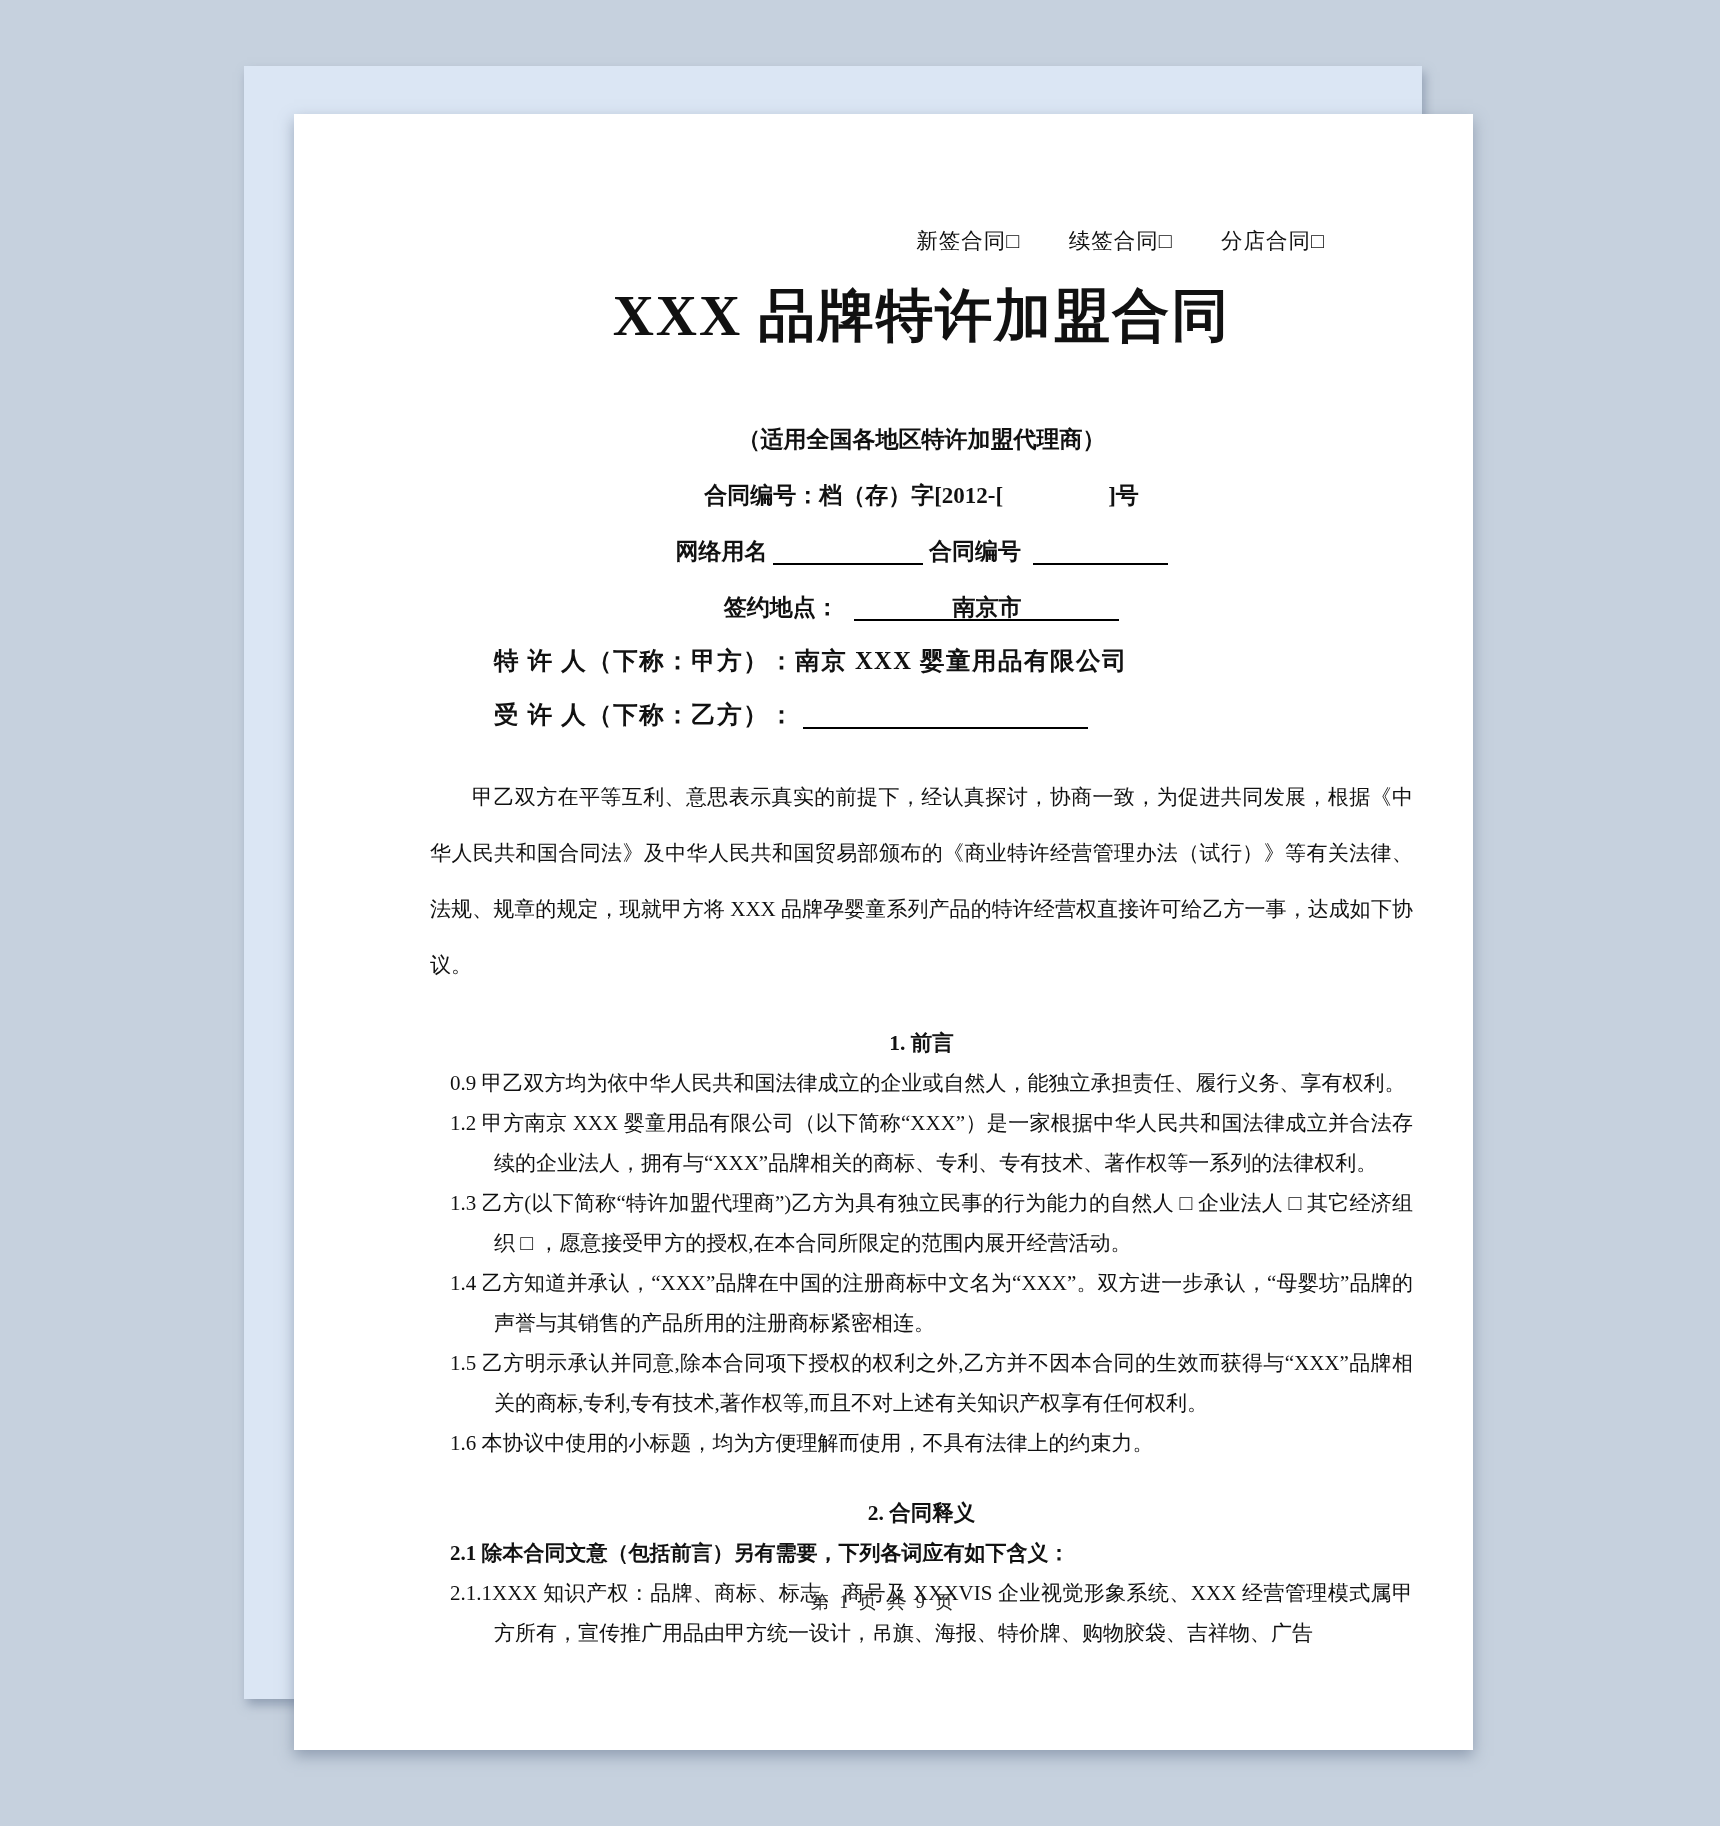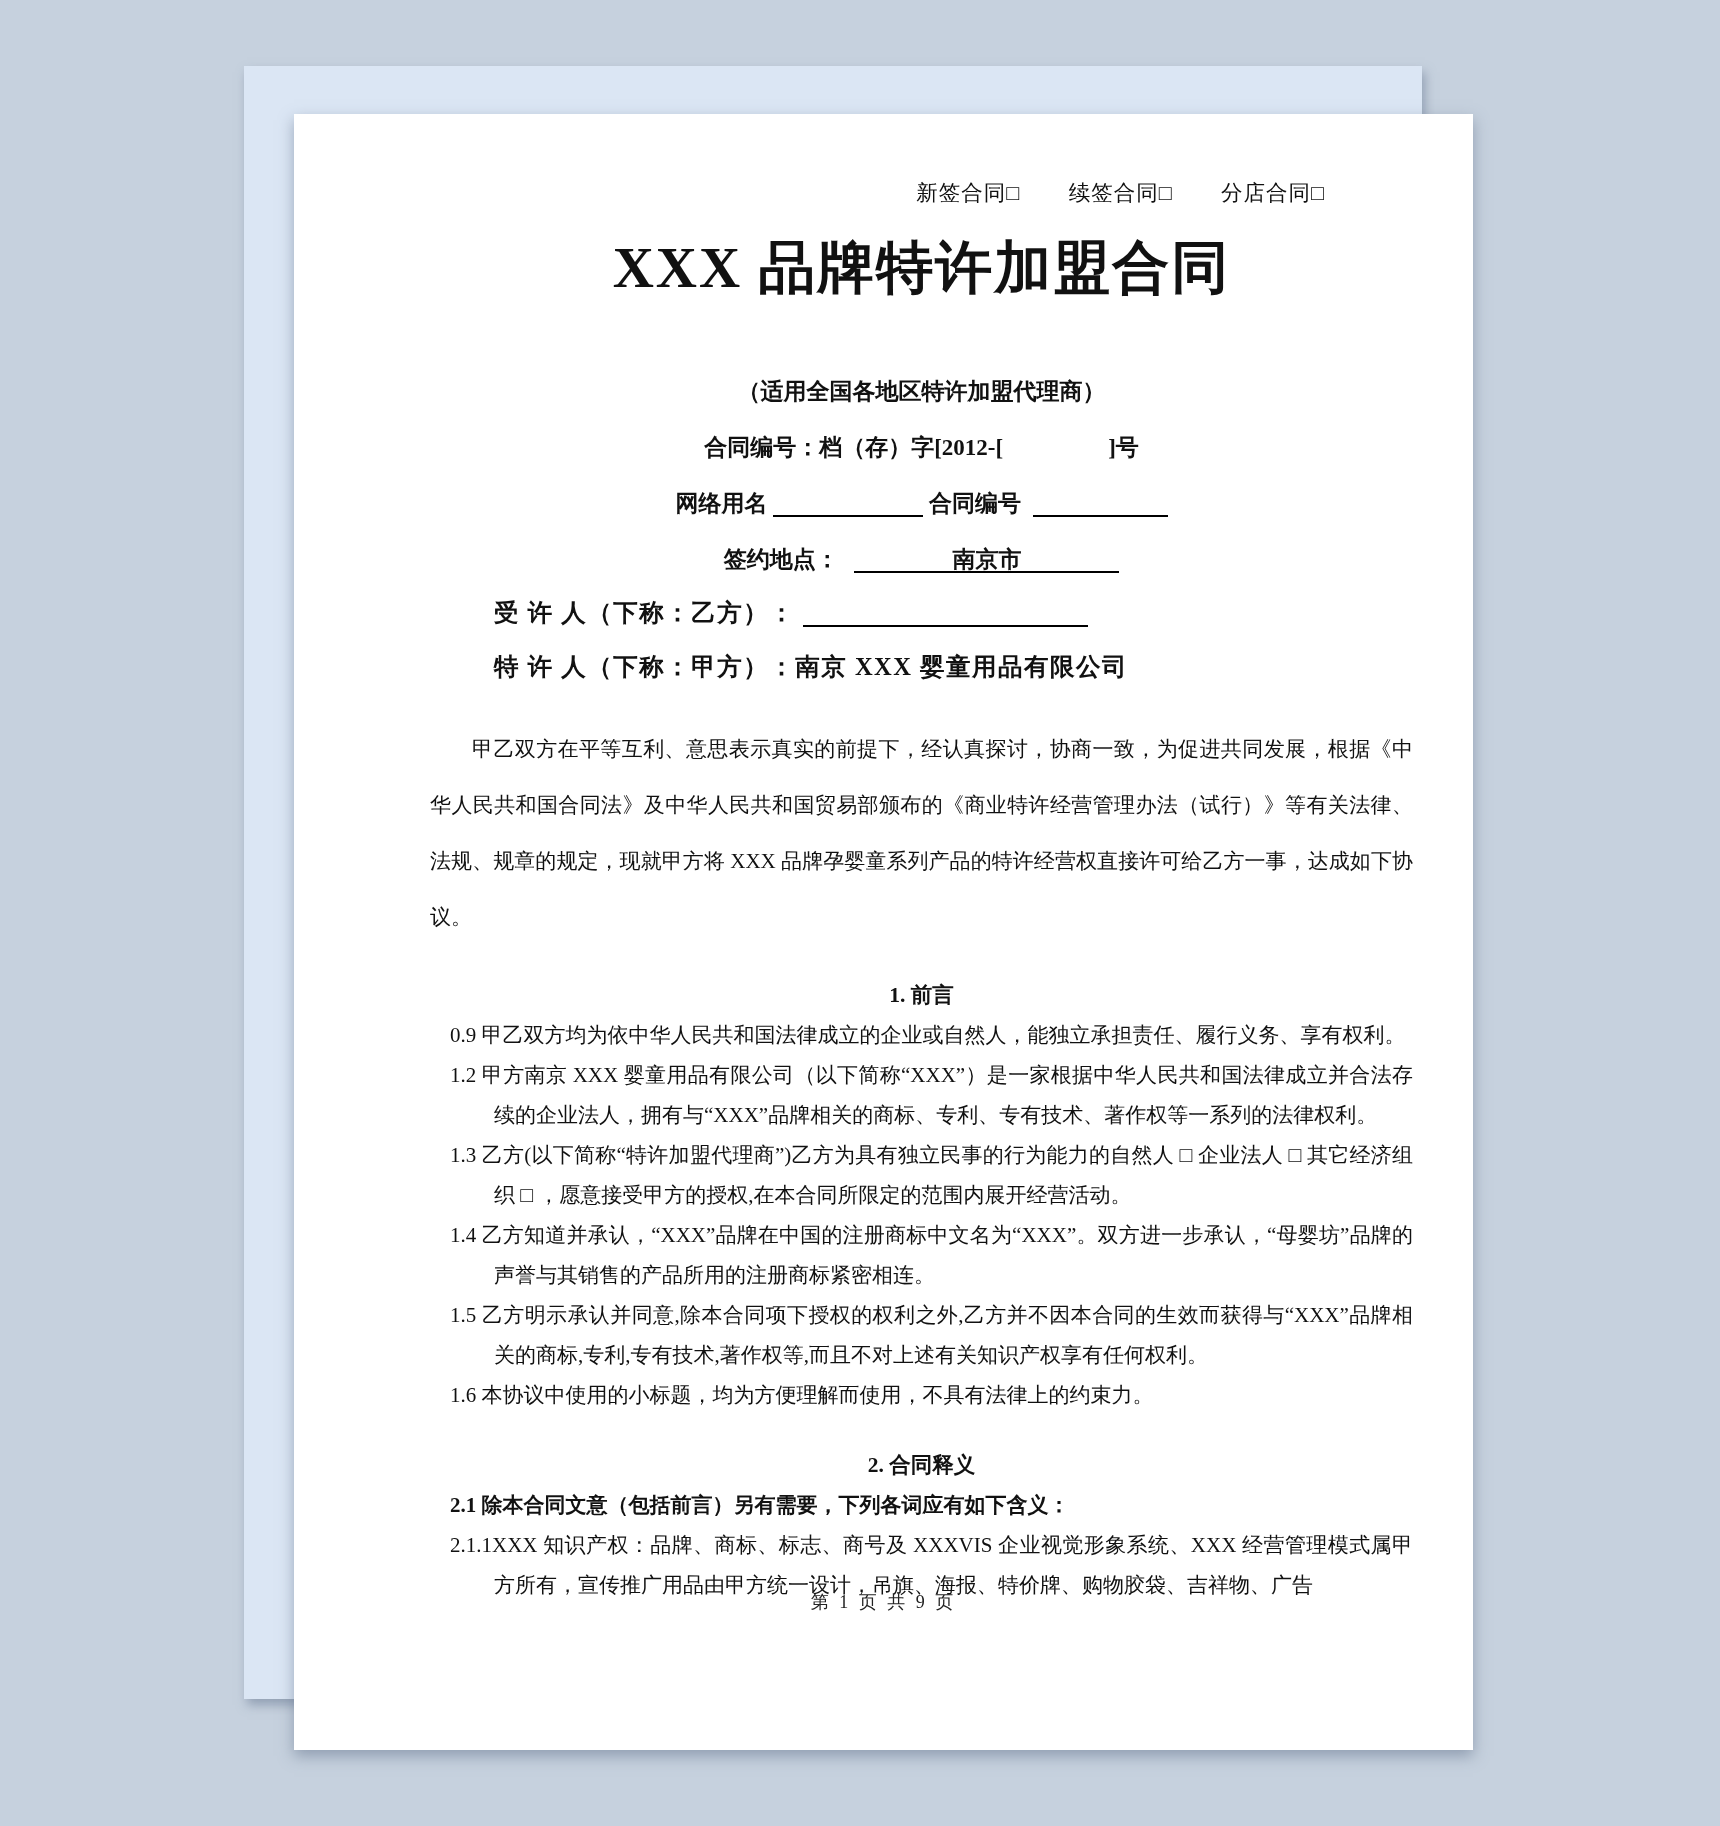--- a/index.html
+++ b/index.html
@@ -18,21 +18,21 @@
     background:#dbe6f4;
     box-shadow:3px 6px 10px rgba(104,120,146,.55);
   }
   .doc-page{
     position:absolute;
     left:294px;top:114px;
     width:1179px;height:1636px;
     background:#ffffff;
     box-shadow:0 6px 14px rgba(90,105,132,.5);
     box-sizing:border-box;
-    padding:64px 60px 0 136px;
+    padding:112px 60px 0 136px;
   }
   .checkbox-row{
     text-align:right;
     padding-right:88px;
     font-size:21.5px;
     letter-spacing:1px;
     white-space:nowrap;
   }
   .checkbox-row .cb-opt{margin-left:42px;}
   .doc-title{
@@ -125,25 +125,25 @@
       <span>合同编号</span>
       <span class="blank w135"></span>
     </div>
 
     <div class="meta-line">
       <span>签约地点：</span>
       <span class="blank w265">南京市</span>
     </div>
 
     <div class="party-line">
-      <span>受 许 人（下称：乙方）：</span><span class="blank w285"></span>
+      <span>特 许 人（下称：甲方）：</span><span>南京 XXX 婴童用品有限公司</span>
     </div>
 
     <div class="party-line">
-      <span>特 许 人（下称：甲方）：</span><span>南京 XXX 婴童用品有限公司</span>
+      <span>受 许 人（下称：乙方）：</span><span class="blank w285"></span>
     </div>
   </div>
 
   <div class="preamble">甲乙双方在平等互利、意思表示真实的前提下，经认真探讨，协商一致，为促进共同发展，根据《中华人民共和国合同法》及中华人民共和国贸易部颁布的《商业特许经营管理办法（试行）》等有关法律、法规、规章的规定，现就甲方将 XXX 品牌孕婴童系列产品的特许经营权直接许可给乙方一事，达成如下协议。</div>
 
   <div class="sec-heading">1. 前言</div>
   <div class="clauses">
     <div class="clause">0.9 甲乙双方均为依中华人民共和国法律成立的企业或自然人，能独立承担责任、履行义务、享有权利。</div>
     <div class="clause">1.2 甲方南京 XXX 婴童用品有限公司（以下简称“XXX”）是一家根据中华人民共和国法律成立并合法存续的企业法人，拥有与“XXX”品牌相关的商标、专利、专有技术、著作权等一系列的法律权利。</div>
     <div class="clause">1.3 乙方(以下简称“特许加盟代理商”)乙方为具有独立民事的行为能力的自然人 □ 企业法人 □ 其它经济组织 □ ，愿意接受甲方的授权,在本合同所限定的范围内展开经营活动。</div>

